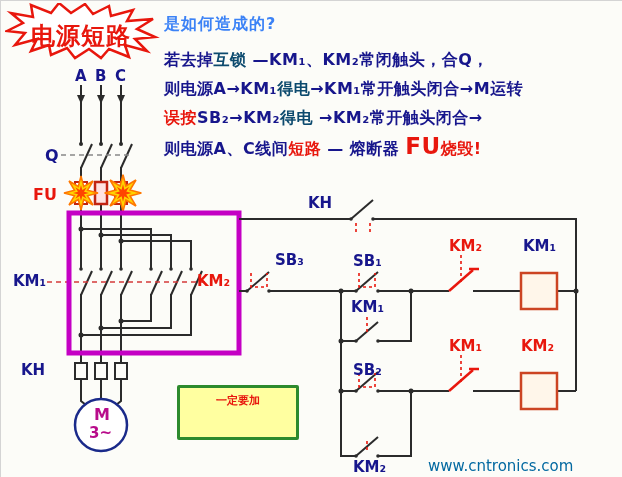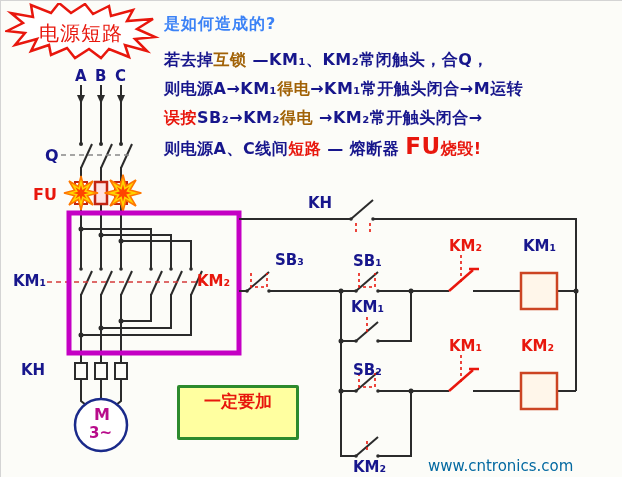--- a/index.html
+++ b/index.html
@@ -4,31 +4,31 @@
 <style>
   html,body{margin:0;padding:0;background:#e9e9e9;}
   .stage{
     position:relative;width:622px;height:477px;margin:0 auto;
     background:#fcfcf8;overflow:hidden;border:1px solid #d4d4d4;
     font-family:"DejaVu Sans",sans-serif;
   }
   svg{position:absolute;left:0;top:0;}
   .lbl{position:absolute;font-weight:bold;white-space:nowrap;font-size:15px;color:#17168c;}
   .red{color:#e8170d;}
-  .orange{color:#a16207;}
+  .orange{color:#0c4a6e;}
   .motorc{color:#b80b8a;}
   .burst-wrap{position:absolute;left:4px;top:2px;width:156px;height:58px;}
   .burst-text{position:absolute;left:0;top:17px;width:152px;text-align:center;
-    font-size:20px;font-weight:normal;color:#e8170d;letter-spacing:1px;}
+    font-size:24px;font-weight:bold;color:#e8170d;letter-spacing:1px;}
   .question{position:absolute;left:163px;top:13px;font-size:16px;font-weight:bold;color:#3b82f6;letter-spacing:1px;}
   .expl{position:absolute;left:163px;top:44px;width:456px;font-size:16px;font-weight:bold;
     line-height:29px;color:#17168c;letter-spacing:0.5px;}
   .expl .big{font-size:23px;}
   .note{position:absolute;left:176px;top:384px;width:116px;height:48px;background:#ffffa0;
-    border:3px solid #2d8a2d;text-align:center;font-size:17px;font-weight:bold;color:#e8170d;
+    border:3px solid #2d8a2d;text-align:center;font-size:11px;font-weight:bold;color:#e8170d;
     line-height:24px;padding-top:1px;border-radius:2px;}
   .watermark{position:absolute;left:427px;top:456px;font-size:15px;color:#0369a1;}
 </style>
 </head>
 <body>
 
 <div class="stage">
 
   <svg width="622" height="477" viewBox="0 0 622 477">
     <defs>

